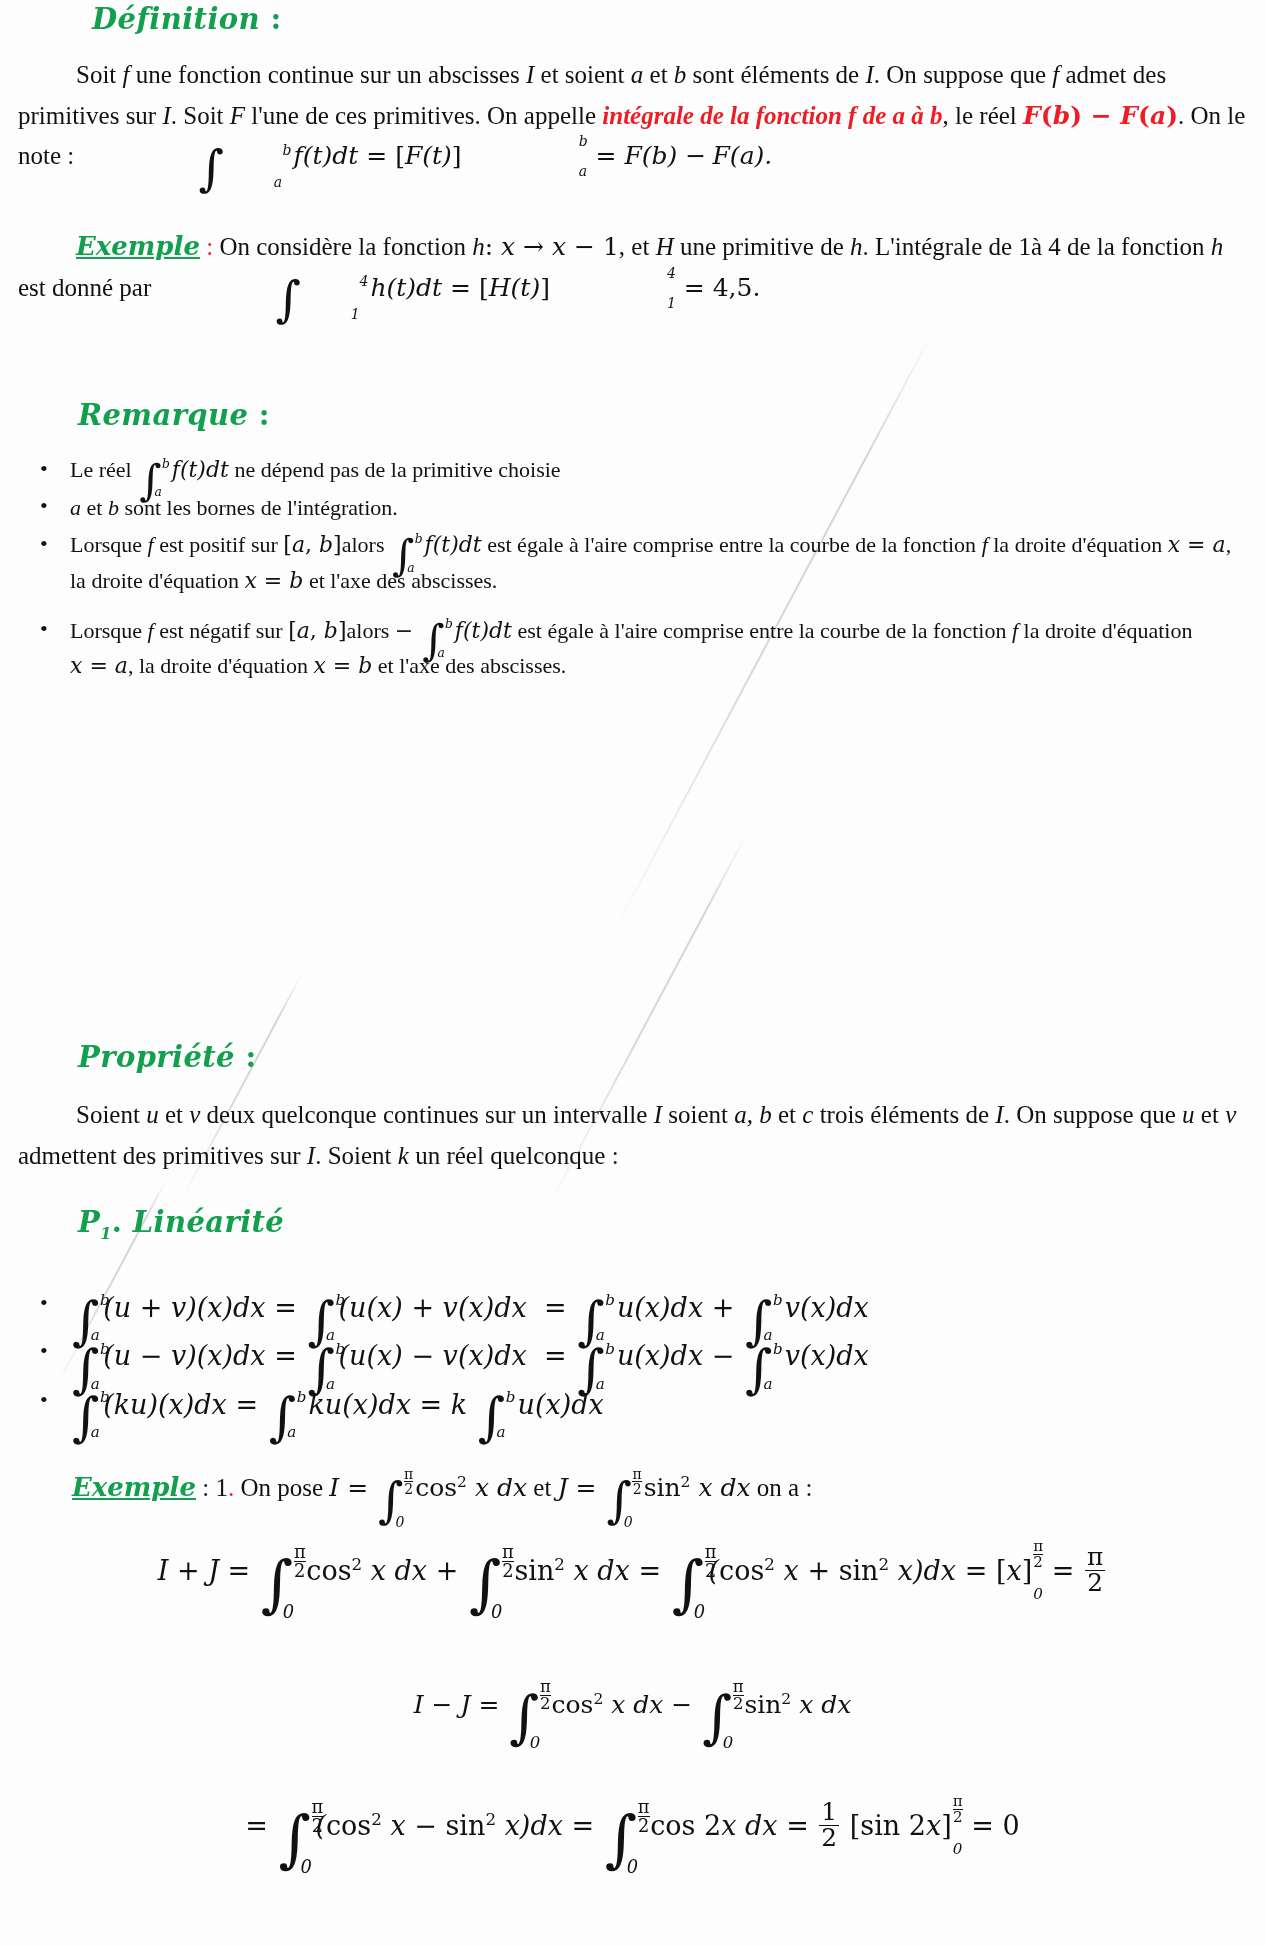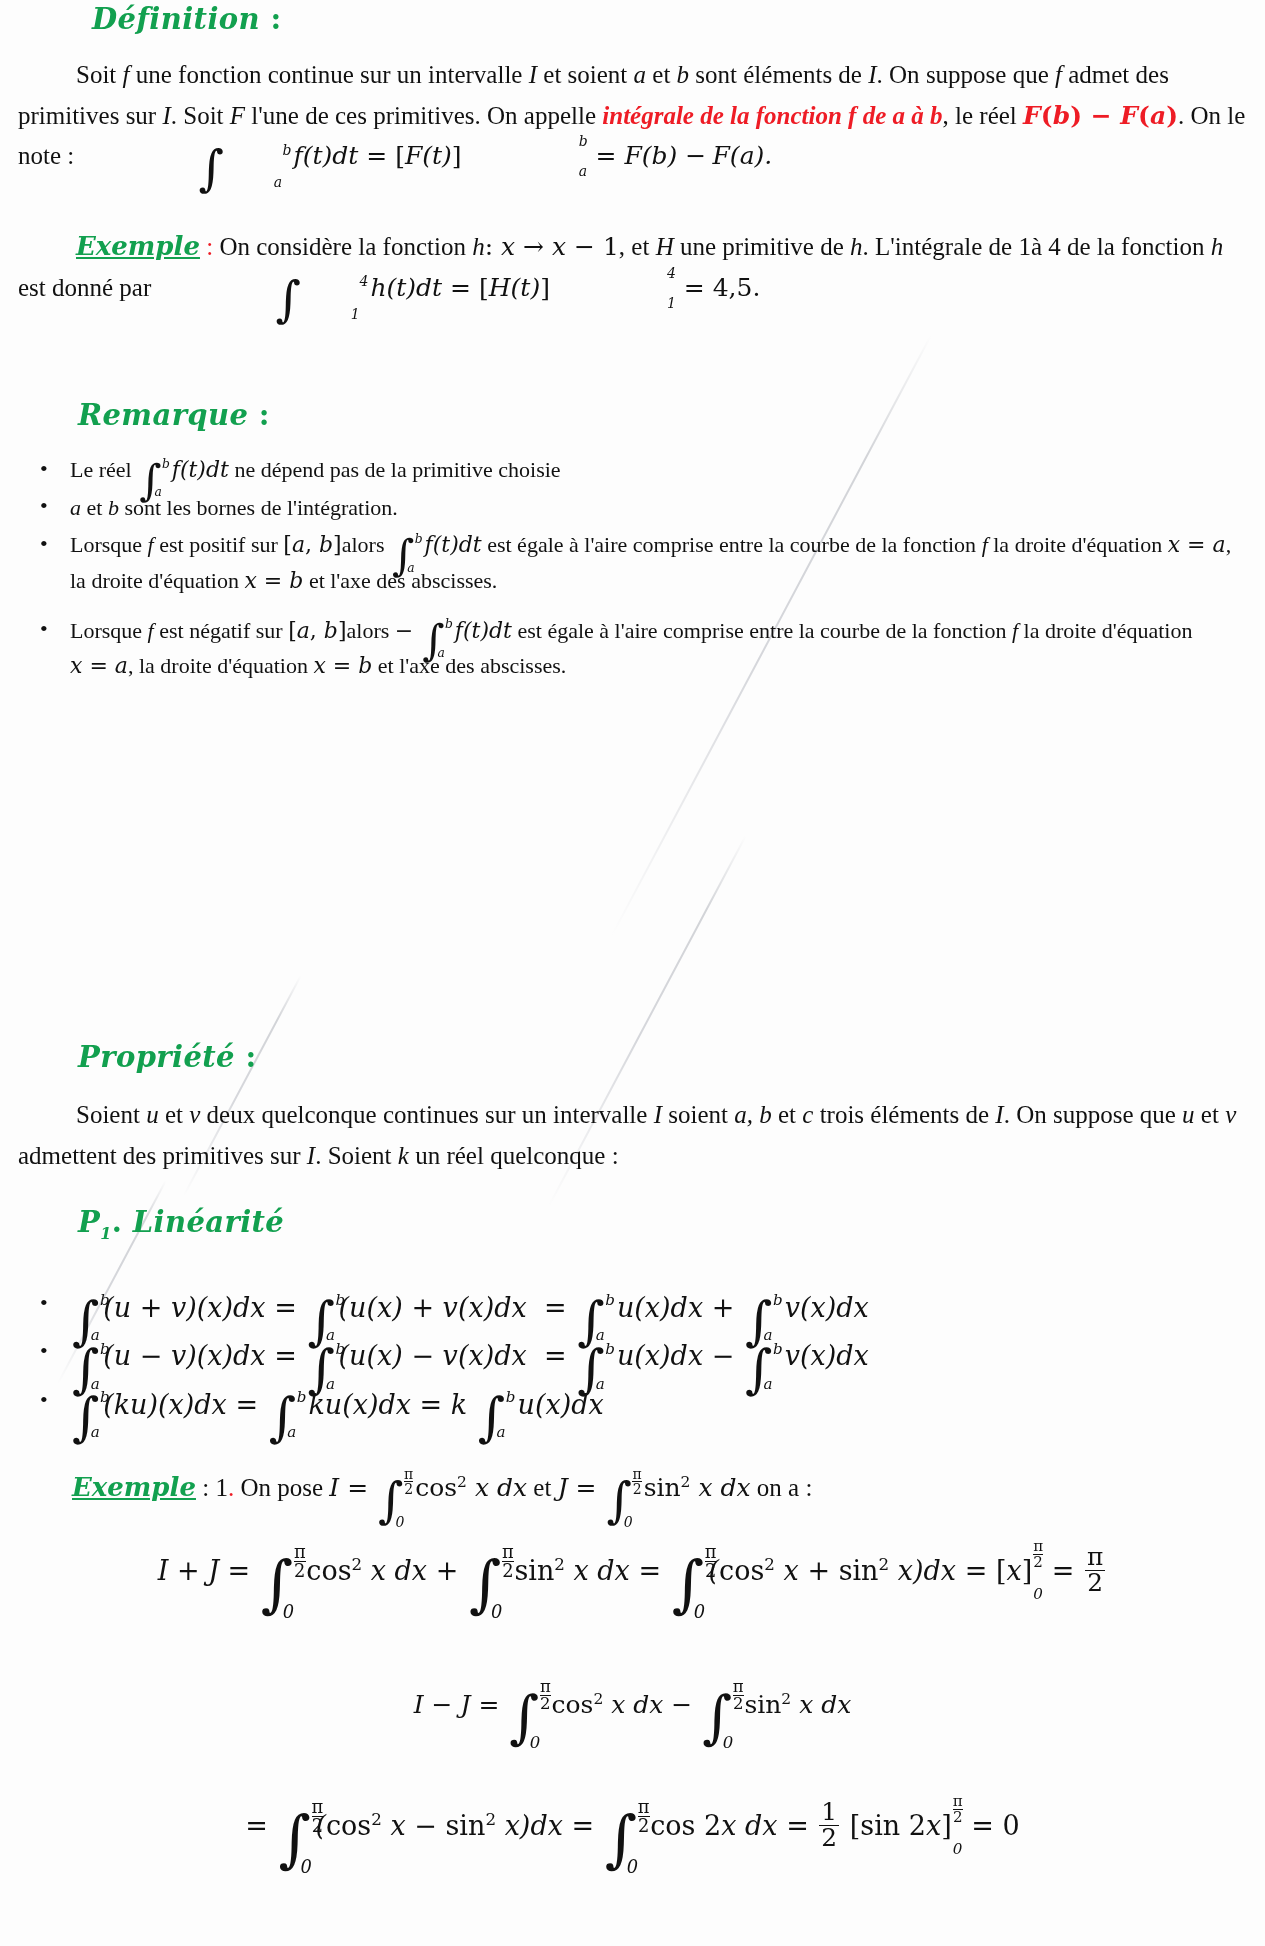--- a/index.html
+++ b/index.html
@@ -205,21 +205,21 @@
   <div class="crease crease-d"></div>
 </div>
 
 <div class="content">
 
   <div class="heading hd-def">
     <span>Définition</span><span class="colon"> :</span>
   </div>
 
   <div class="p-def">
-    <p class="para indent"><span>Soit </span><span class="mi">f</span><span> une fonction continue sur un intervalle </span><span class="mi">I</span><span> et soient </span><span class="mi">a</span><span> et </span><span class="mi">b</span><span> sont éléments de </span><span class="mi">I</span><span>. On</span>
+    <p class="para indent"><span>Soit </span><span class="mi">f</span><span> une fonction continue sur un abscisses </span><span class="mi">I</span><span> et soient </span><span class="mi">a</span><span> et </span><span class="mi">b</span><span> sont éléments de </span><span class="mi">I</span><span>. On</span>
     <span>suppose que </span><span class="mi">f</span><span> admet des primitives sur </span><span class="mi">I</span><span>. Soit </span><span class="mi">F</span><span> l'une de ces primitives. On appelle </span><span class="red-b">intégrale</span>
     <span class="red-b">de la fonction f de a à b</span><span>, le réel </span><span class="red-bold math"><span class="mi">F</span><span class="up">(</span><span class="mi">b</span><span class="up">)</span> − <span class="mi">F</span><span class="up">(</span><span class="mi">a</span><span class="up">)</span></span><span>. On le note : </span><span class="math"><span class="intg"><span class="sym">∫</span><span class="lim"><span class="hi">b</span><span class="lo">a</span></span></span> <span class="mi">f</span>(<span class="mi">t</span>)<span class="mi">dt</span> <span class="up">=</span> <span class="brk">[</span><span class="mi">F</span>(<span class="mi">t</span>)<span class="brk">]</span><span class="evalbr"><span class="lims"><span class="hi">b</span><span class="lo">a</span></span></span> <span class="up">=</span> <span class="mi">F</span>(<span class="mi">b</span>) <span class="up">−</span></span>
     <span class="math"><span class="mi">F</span>(<span class="mi">a</span>).</span></p>
   </div>
 
   <div class="p-ex1">
     <p class="para indent"><span class="ex-label">Exemple</span><span class="red"> :</span><span> On considère la fonction </span><span class="mi">h</span><span class="math"><span class="up">: </span><span class="mi">x</span> <span class="up">→</span> <span class="mi">x</span> <span class="up">−</span> <span class="up">1</span></span><span>, et </span><span class="mi">H</span><span> une primitive de </span><span class="mi">h</span><span>.</span>
     <span>L'intégrale de 1à 4 de la fonction </span><span class="mi">h</span><span> est donné par </span><span class="math"><span class="intg"><span class="sym">∫</span><span class="lim"><span class="hi">4</span><span class="lo">1</span></span></span> <span class="mi">h</span>(<span class="mi">t</span>)<span class="mi">dt</span> <span class="up">=</span> <span class="brk">[</span><span class="mi">H</span>(<span class="mi">t</span>)<span class="brk">]</span><span class="evalbr"><span class="lims"><span class="hi">4</span><span class="lo">1</span></span></span> <span class="up">= 4,5.</span></span></p>
   </div>
 

